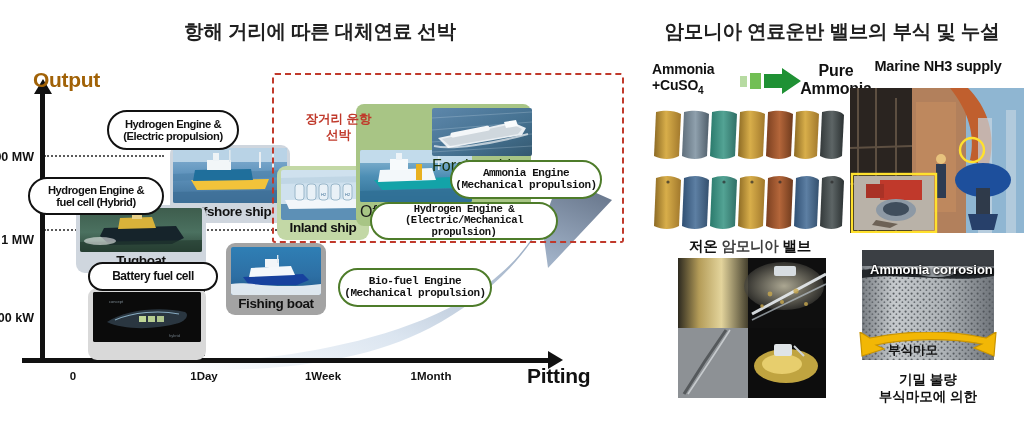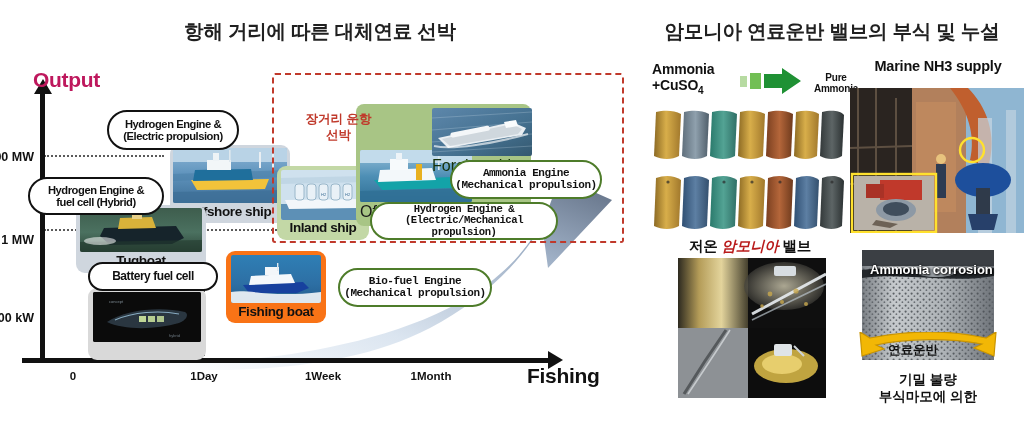--- a/index.html
+++ b/index.html
@@ -13,21 +13,21 @@
   
   #left{position:absolute;left:0;top:0;width:640px;height:421px;}
   #left-title{left:20px;top:18px;width:600px;font-size:19.5px;}
 
   .axis-line{background:#111;}
   #y-axis{left:40px;top:92px;width:4.5px;height:268px;}
   #x-axis{left:22px;top:358px;width:530px;height:4.5px;}
   #y-arrow{left:33.5px;top:79px;width:0;height:0;border-left:9.5px solid transparent;border-right:9.5px solid transparent;border-bottom:15px solid #111;}
   #x-arrow{left:548px;top:350.5px;width:0;height:0;border-top:9.5px solid transparent;border-bottom:9.5px solid transparent;border-left:15px solid #111;}
 
-  #axis-y-label{left:33px;top:68px;font-size:21px;font-weight:600;color:#be185d;letter-spacing:-0.3px;}
+  #axis-y-label{left:33px;top:68px;font-size:21px;font-weight:600;color:#a16207;letter-spacing:-0.3px;}
   #axis-x-label{left:527px;top:364px;font-size:21px;font-weight:600;color:#111;letter-spacing:-0.3px;}
 
   .ytick{font-size:12.5px;font-weight:bold;color:#111;text-align:right;width:68px;}
   .xtick{font-size:11.5px;font-weight:bold;color:#111;text-align:center;}
 
   
   .guide-h{height:0;border-top:2.5px dotted #5a5a5a;}
   .guide-v{width:0;border-left:2.5px dotted #5a5a5a;}
 
   
@@ -37,39 +37,39 @@
   #redbox{left:272px;top:73px;width:348px;height:166px;border:2.4px dashed #c0392b;border-radius:3px;}
   #redbox-label{left:291px;top:80px;width:95px;font-size:12.5px;font-weight:bold;color:#c0392b;line-height:1.25;text-align:center;margin-top:32px;}
 
   
   .card{border-radius:9px;overflow:hidden;}
   .card .cap{font-size:13.5px;font-weight:bold;color:#111;text-align:center;line-height:1.05;letter-spacing:-0.4px;}
   .ph{border-radius:2px;overflow:hidden;position:relative;}
 
   .card-grey{background:#cfd6de;}
   .card-lgrey{background:#d9d9d9;}
-  .card-lgreen{background:#f97316;margin-top:8px;}
+  .card-lgreen{background:#a3a3a3;}
 
   
   .pill{background:#ffffff;border:2.2px solid #111;border-radius:24px;display:flex;align-items:center;justify-content:center;text-align:center;font-weight:bold;color:#111;line-height:1.08;letter-spacing:-0.45px;}
   .pill-green{border-color:#4e7c2a;font-family:Liberation Mono, monospace;}
 
   
   #right{position:absolute;left:640px;top:0;width:384px;height:421px;}
   #right-title{left:6px;top:18px;width:372px;font-size:19.5px;}
 
   .rlabel{font-weight:bold;color:#111;text-align:center;line-height:1.12;letter-spacing:-0.2px;}
 
   #green-arrow{position:absolute;}
 
   #pit-cap{font-size:13.5px;font-weight:bold;color:#111;text-align:center;line-height:1.25;}
   #pit-label{position:absolute;font-size:13px;font-weight:bold;color:#fff;text-shadow:0 0 3px #000,1px 1px 2px #000;}
   #busik{position:absolute;font-size:12.5px;font-weight:bold;color:#111;}
 
-  .redk{color:#b91c1c;font-style:italic;}
+  .redk{color:#404040;}
 </style>
 </head>
 <body>
 
 <div id="root">
 
   <div id="left">
 
     <div class="abs ttl" id="left-title">항해 거리에 따른 대체연료 선박</div>
 
@@ -88,21 +88,21 @@
     <div class="abs guide-h" style="left:44px;top:155px;width:120px;"></div>
     <div class="abs guide-h" style="left:44px;top:229px;width:245px;"></div>
     <div class="abs guide-v" style="left:203px;top:150px;height:210px;"></div>
 
     <div class="abs axis-line" id="y-axis"></div>
     <div class="abs" id="y-arrow"></div>
     <div class="abs axis-line" id="x-axis"></div>
     <div class="abs" id="x-arrow"></div>
 
     <div class="abs" id="axis-y-label">Output</div>
-    <div class="abs" id="axis-x-label">Fishing</div>
+    <div class="abs" id="axis-x-label">Pitting</div>
 
     <div class="abs ytick" style="left:-34px;top:150px;">100 MW</div>
     <div class="abs ytick" style="left:-34px;top:233px;">1 MW</div>
     <div class="abs ytick" style="left:-34px;top:311px;">100 kW</div>
 
     <div class="abs xtick" style="left:63px;top:370px;width:20px;">0</div>
     <div class="abs xtick" style="left:178px;top:370px;width:52px;">1Day</div>
     <div class="abs xtick" style="left:294px;top:370px;width:58px;">1Week</div>
     <div class="abs xtick" style="left:400px;top:370px;width:62px;">1Month</div>
 
@@ -319,21 +319,21 @@
         <span>+CuSO</span><sub style="font-size:10px;">4</sub>
       </div>
     </div>
 
     <svg class="abs" id="green-arrow" style="left:100px;top:68px;width:62px;height:26px;" viewBox="0 0 62 26">
       <rect x="0" y="8" width="7" height="11" fill="#b7dba2"></rect>
       <rect x="10" y="5" width="11" height="16" fill="#72bf54"></rect>
       <path d="M24 6 L42 6 L42 0 L61 13 L42 26 L42 20 L24 20 Z" fill="#1f9134"></path>
     </svg>
 
-    <div class="abs rlabel" style="left:155px;top:72px;width:82px;font-size:10px;">
+    <div class="abs rlabel" style="left:155px;top:62px;width:82px;font-size:16px;">
       <div>Pure</div>
       <div>Ammonia</div>
     </div>
 
     <div class="abs rlabel" style="left:212px;top:58px;width:172px;font-size:14.5px;">
       <div>Marine NH3 supply</div>
     </div>
 
     <div class="abs" style="left:10px;top:108px;width:195px;height:128px;">
       <svg viewBox="0 0 195 128" style="display:block;width:100%;height:100%;">
@@ -499,21 +499,21 @@
         <rect y="0" width="132" height="16" fill="#3b3f44"></rect>
         <path d="M0 20 C 40 14, 90 26, 132 18 L132 26 C 90 34, 40 22, 0 28 Z" fill="#23272b"></path>
         <ellipse cx="74" cy="23" rx="18" ry="4" fill="#9aa0a6"></ellipse>
       </svg>
     </div>
     <div id="pit-label" style="left:230px;top:262px;">Ammonia corrosion</div>
 
     <svg class="abs" style="left:214px;top:332px;width:148px;height:42px;" viewBox="0 0 148 42">
       <path d="M16 6 C 56 -2, 96 -2, 132 6 L 142 0 L 140 24 L 120 16 L 128 12 C 96 6, 54 6, 22 13 L 30 17 L 8 24 L 6 0 Z" fill="#f2b705" stroke="#c99400" stroke-width="1.2"></path>
     </svg>
-    <div id="busik" style="left:248px;top:342px;">연료운반</div>
+    <div id="busik" style="left:248px;top:342px;">부식마모</div>
 
     <div class="abs" id="pit-cap" style="left:208px;top:372px;width:160px;">
       <div>기밀 불량</div>
       <div>부식마모에 의한</div>
     </div>
 
   </div>
 
 </div>
 

